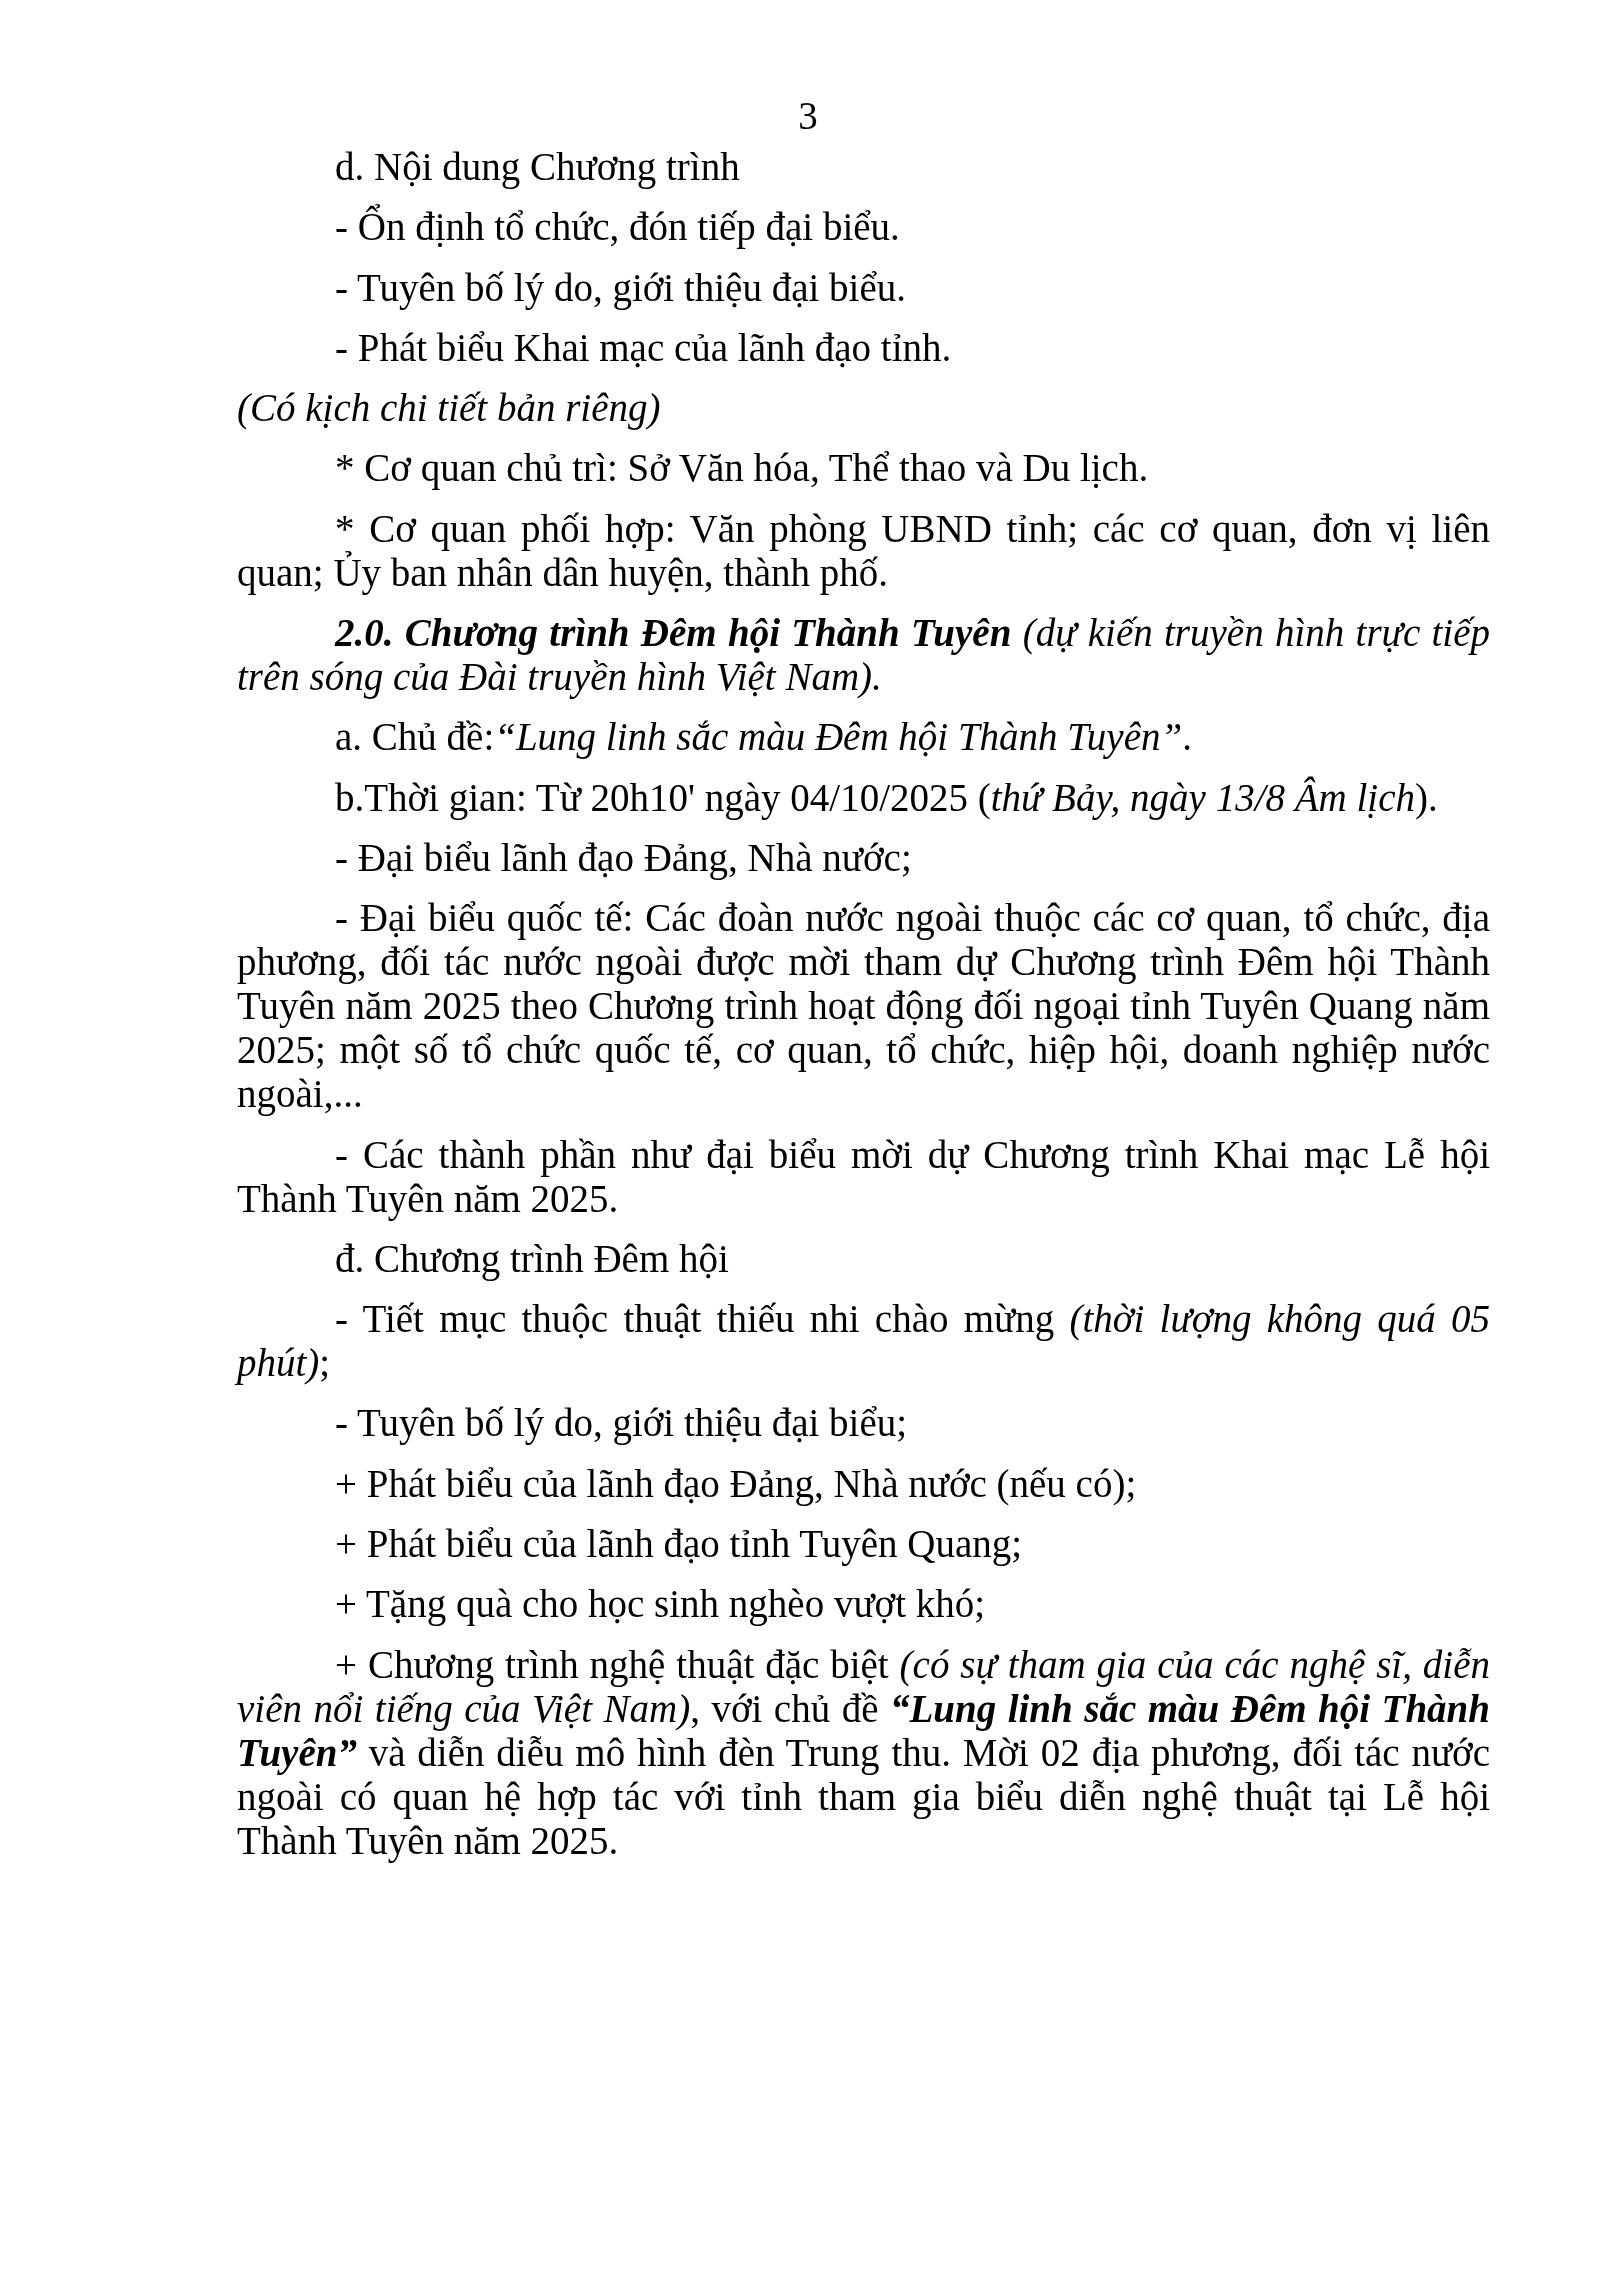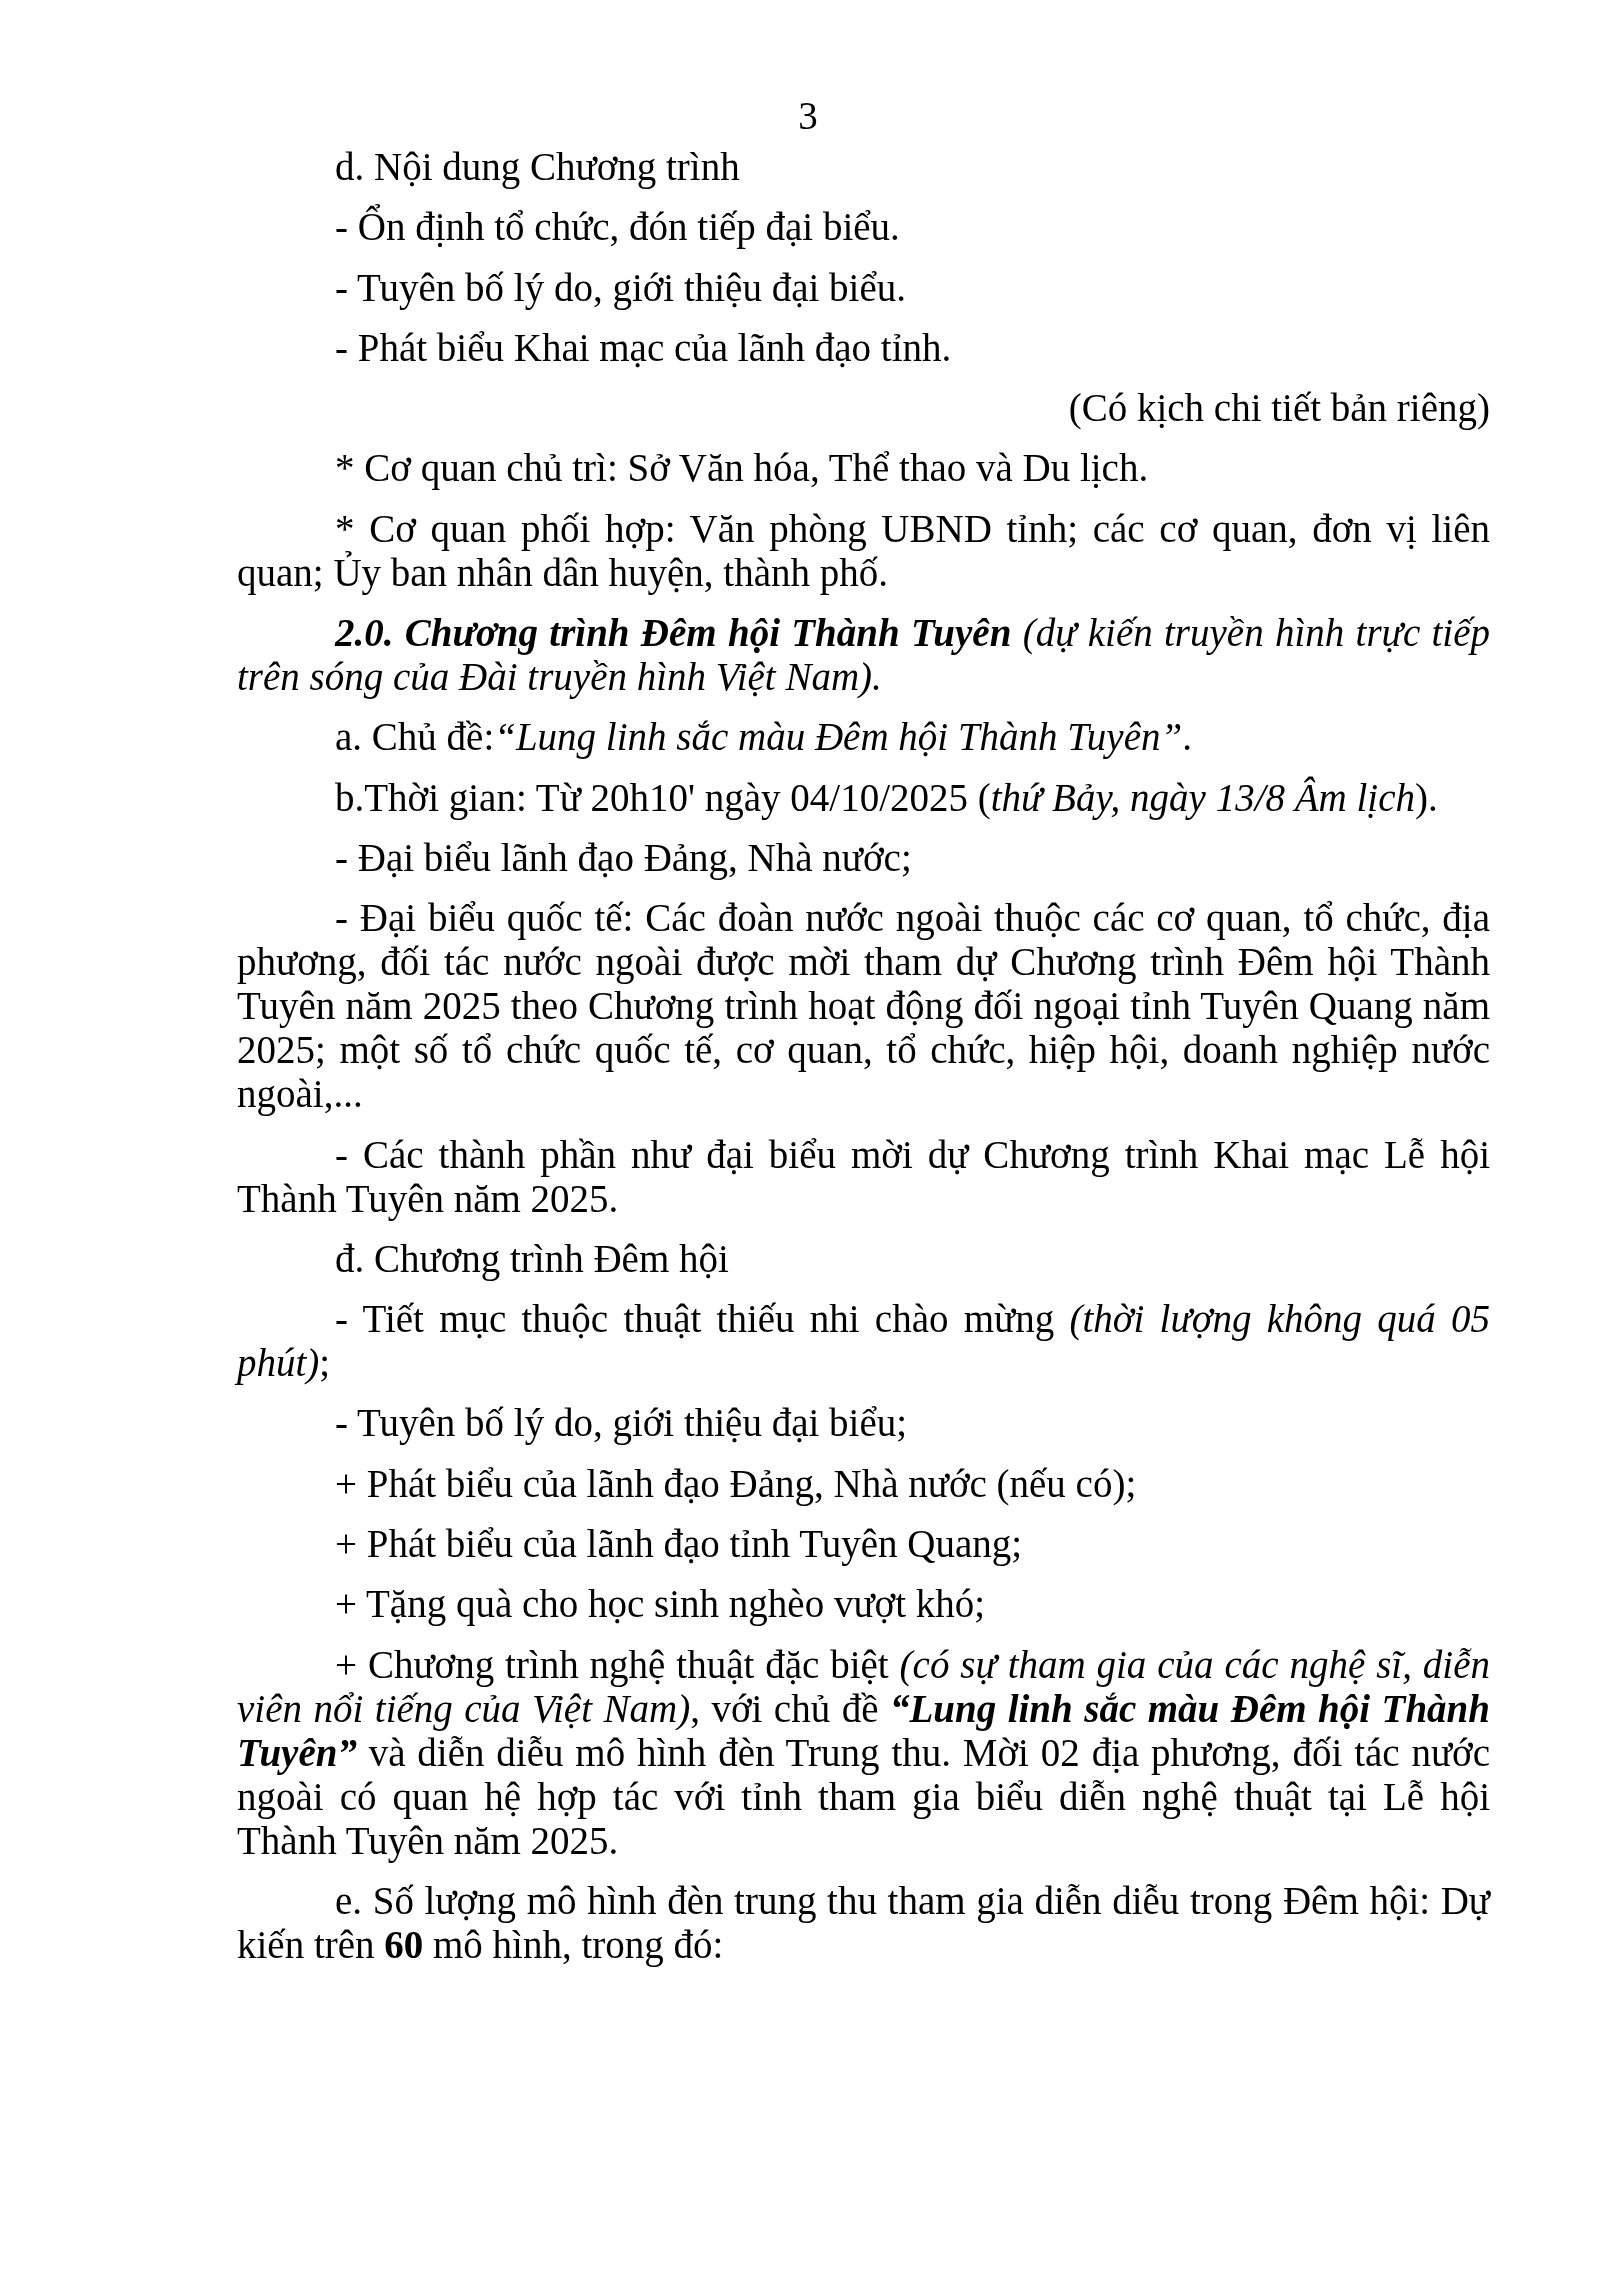--- a/index.html
+++ b/index.html
@@ -17,21 +17,21 @@
     .body {
       position: absolute; left: 237px; top: 145px; width: 1253px;
     }
     .p {
       margin: 0 0 16.3px 0;
       line-height: 44px;
       text-align: justify;
       text-indent: 98px;
       min-height: 44px;
     }
-    .p.center { text-align: right; text-indent: 0; }
+    .p.center { text-align: left; text-indent: 0; font-style: italic; }
     .i { font-style: italic; }
     .b { font-weight: bold; }
     .bi { font-style: italic; font-weight: bold; }
   </style>
 </head>
 <body>
 
 <div class="page">
   <div class="page-number">3</div>
 
@@ -70,18 +70,15 @@
 
     <p class="p">- Tuyên bố lý do, giới thiệu đại biểu;</p>
     <p class="p">+ Phát biểu của lãnh đạo Đảng, Nhà nước (nếu có);</p>
     <p class="p">+ Phát biểu của lãnh đạo tỉnh Tuyên Quang;</p>
     <p class="p">+ Tặng quà cho học sinh nghèo vượt khó;</p>
 
     <p class="p">
       <span>+ Chương trình nghệ thuật đặc biệt </span><span class="i">(có sự tham gia của các nghệ sĩ, diễn viên nổi tiếng của Việt Nam)</span><span>, với chủ đề </span><span class="bi">“Lung linh sắc màu Đêm hội Thành Tuyên”</span><span> và diễn diễu mô hình đèn Trung thu. Mời 02 địa phương, đối tác nước ngoài có quan hệ hợp tác với tỉnh tham gia biểu diễn nghệ thuật tại Lễ hội Thành Tuyên năm 2025.</span>
     </p>
 
-    <p class="p">
-      <span>e. Số lượng mô hình đèn trung thu tham gia diễn diễu trong Đêm hội: Dự kiến trên </span><span class="b">60</span><span> mô hình, trong đó:</span>
-    </p>
   </div>
 </div>
 
 
 </body></html>

